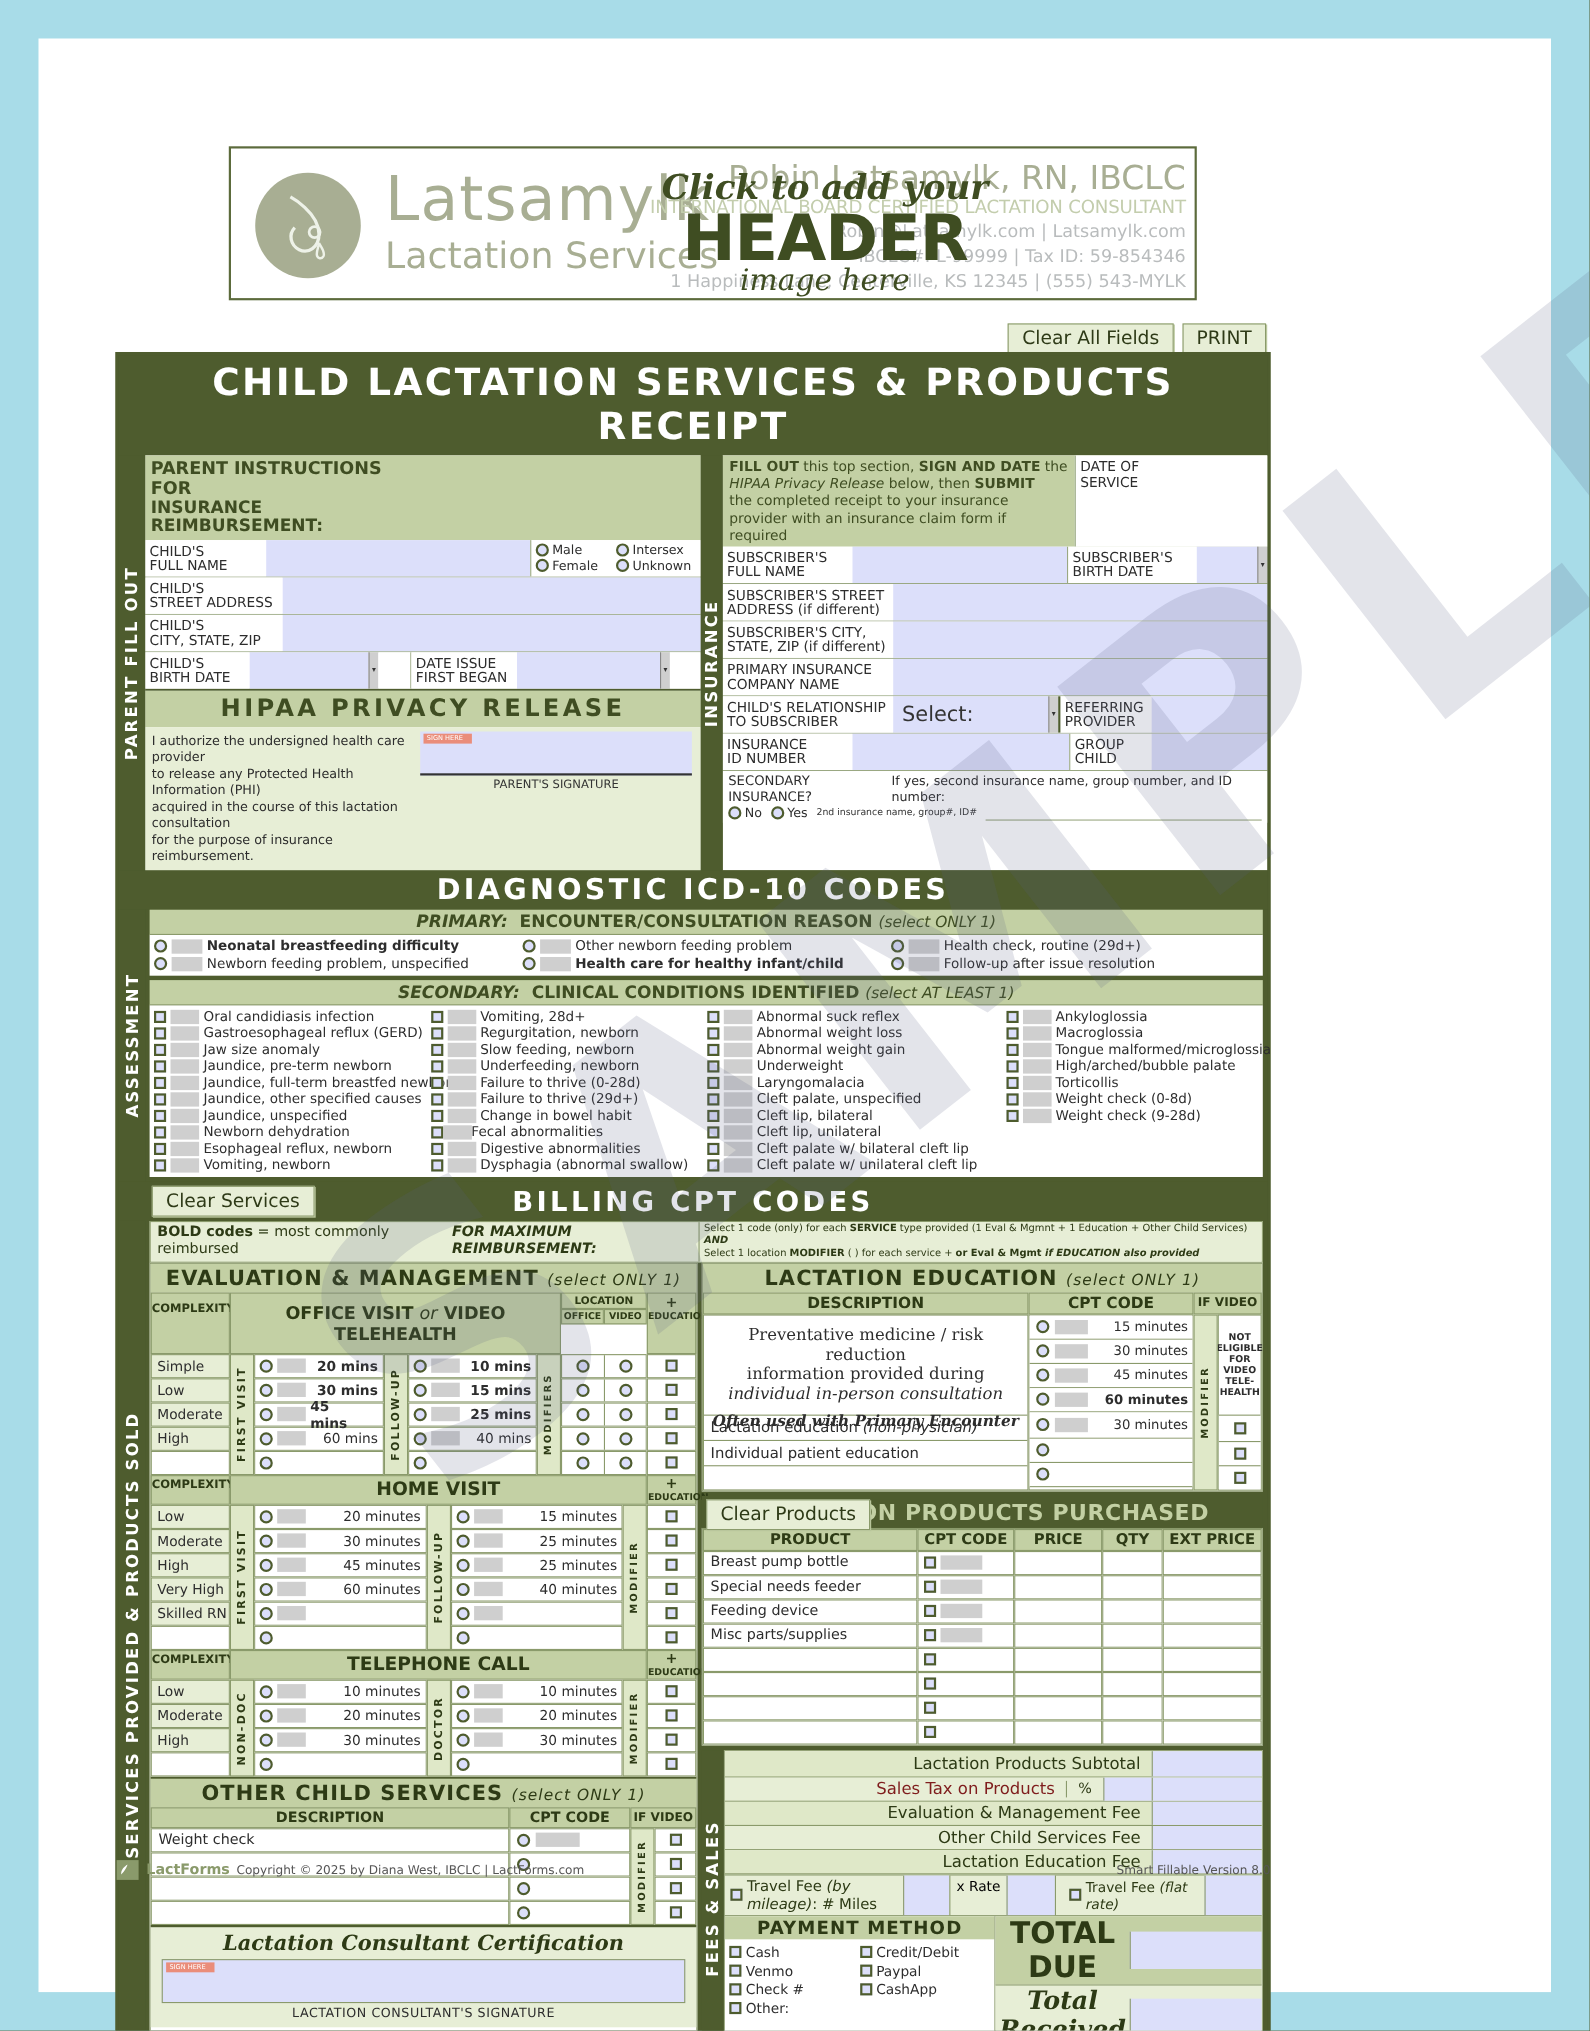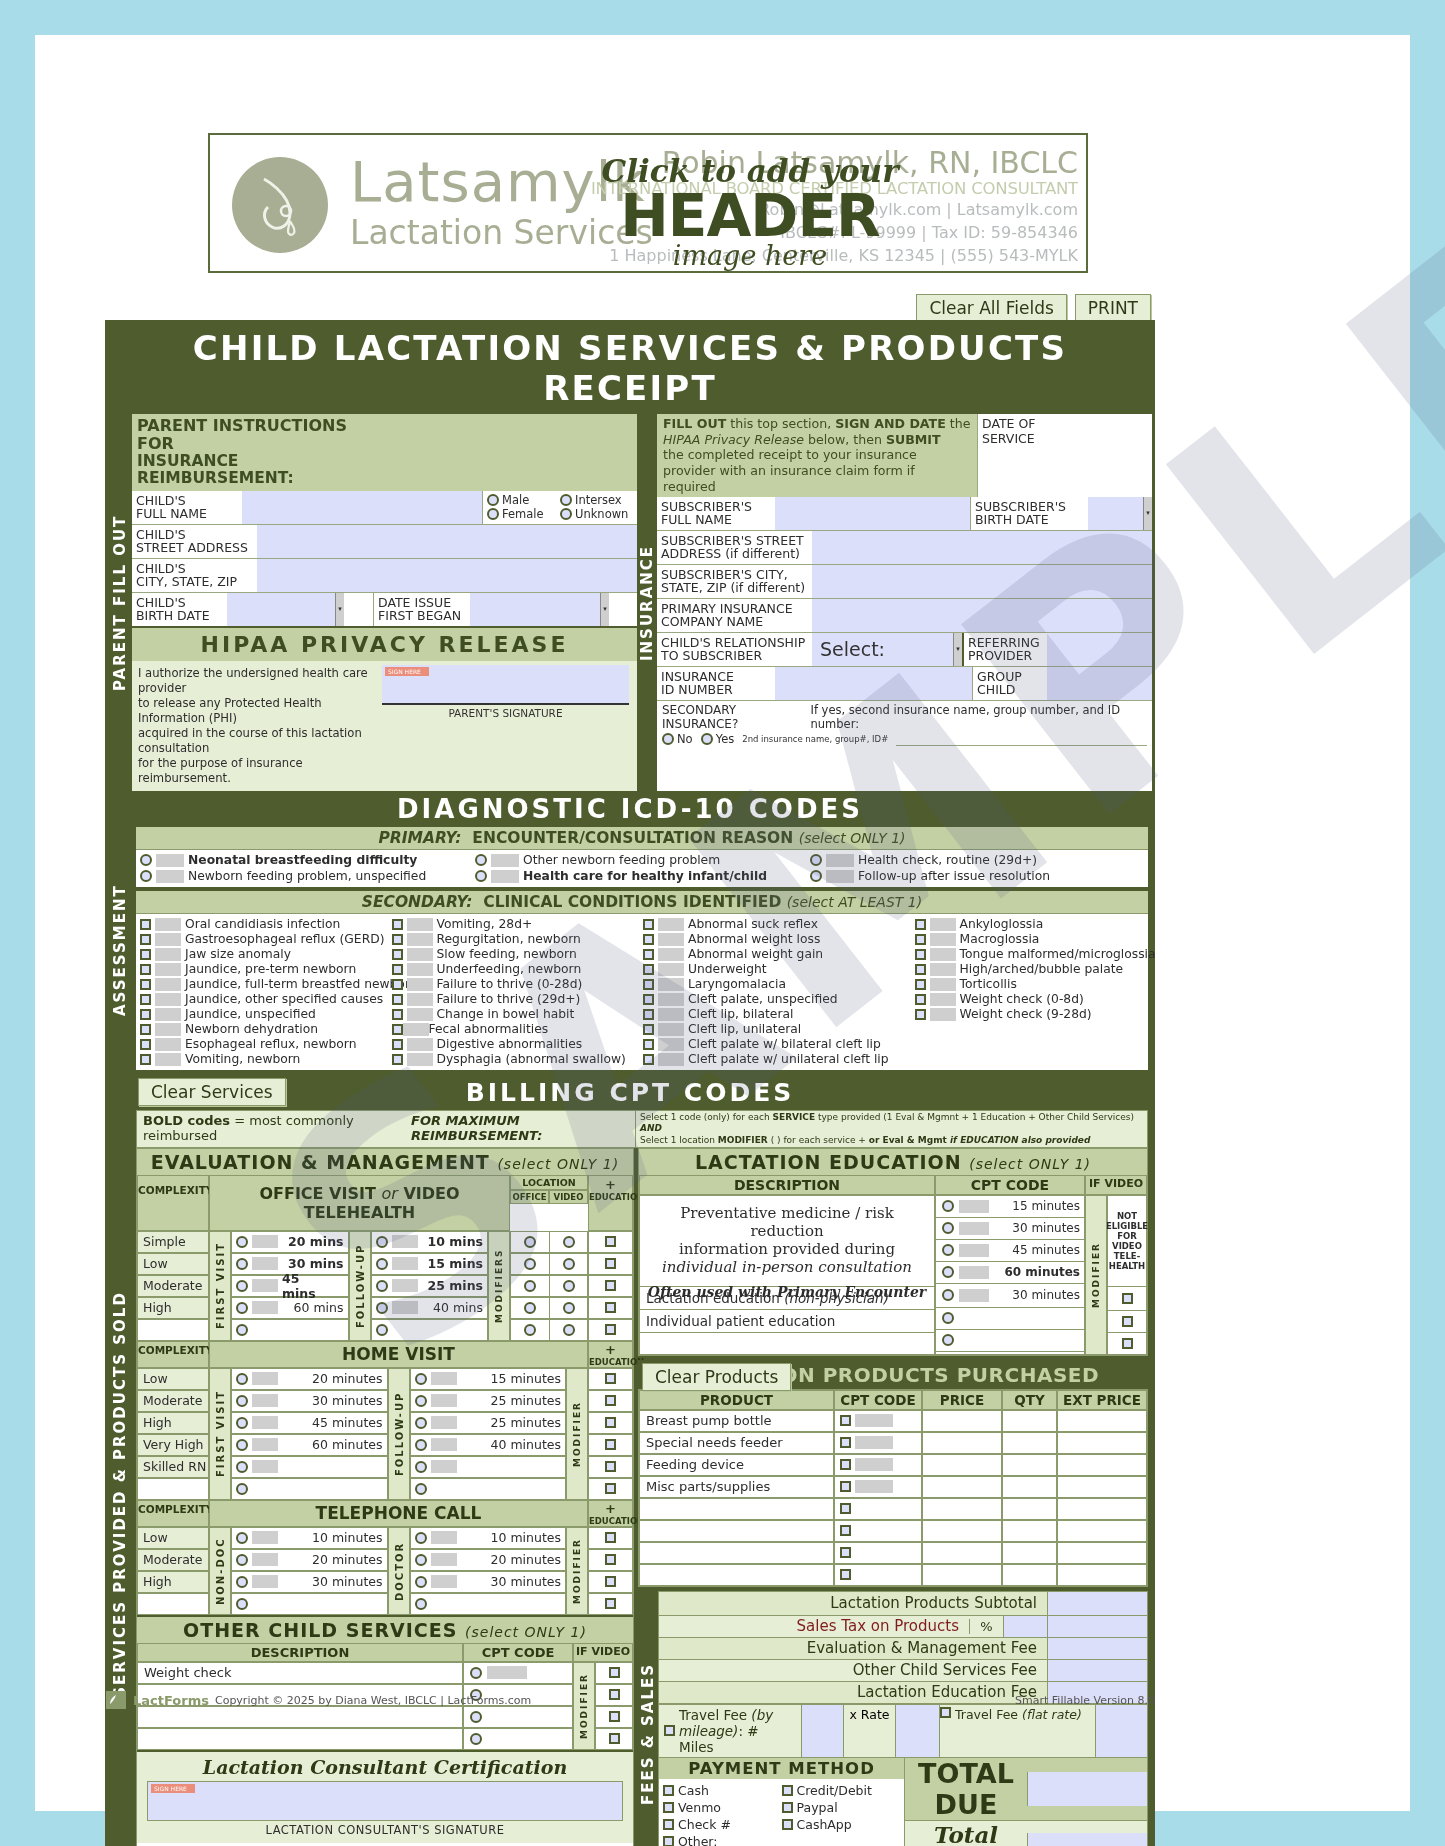--- a/index.html
+++ b/index.html
@@ -1241,21 +1241,21 @@
                     </div>
 
                   <div class="row" style="border-top:1px solid #8a9a6b; background:#e7eed6;">
                     <div style="flex:1; display:flex; align-items:center; gap:4px; padding:2px 5px; font-size:13.5px; color:#2d3a15; font-family:'DejaVu Sans',sans-serif;">
                       <span class="chk"></span>
                       <span><span>Travel Fee </span><i>(by mileage)</i><span>: # Miles</span></span>
                     </div>
                     <div style="width:42px; background:#dcdffa; border-left:1px solid #8a9a6b;"></div>
                     <div style="width:52px; text-align:center; font-size:12.5px; padding-top:2px; border-left:1px solid #8a9a6b; font-family:'DejaVu Sans',sans-serif;">x Rate</div>
                     <div style="width:44px; background:#dcdffa; border-left:1px solid #8a9a6b;"></div>
-                    <div style="width:156px; display:flex; align-items:flex-start; gap:4px; padding:2px 0; border-left:1px solid #8a9a6b; font-size:12.5px; color:#2d3a15; font-family:'DejaVu Sans',sans-serif;">
+                    <div style="width:136px; display:flex; align-items:center; gap:4px; padding:2px 12px; border-left:1px solid #8a9a6b; font-size:12.5px; color:#2d3a15; font-family:'DejaVu Sans',sans-serif;">
                       <span class="chk"></span>
                       <span><span>Travel Fee </span><i>(flat rate)</i></span>
                     </div>
                     <div style="width:52px; background:#dcdffa; border-left:1px solid #8a9a6b;"></div>
                   </div>
 
                   <div class="row" style="border-top:1px solid #8a9a6b; align-items:stretch;">
                     <div style="width:245px; background:#fff;">
                       <div style="background:#c3d0a4; text-align:center; font-size:16.5px; font-weight:700; letter-spacing:1px; color:#2d3a15; padding:1px 0; font-family:'DejaVu Sans',sans-serif;">PAYMENT METHOD</div>
                       <div id="paygrid" style="display:flex; flex-wrap:wrap; padding:3px 4px;">

